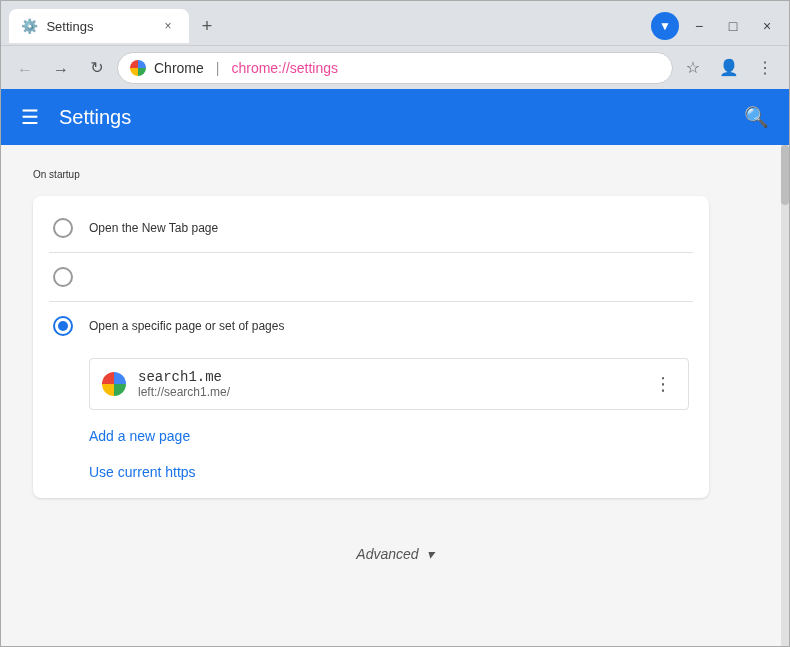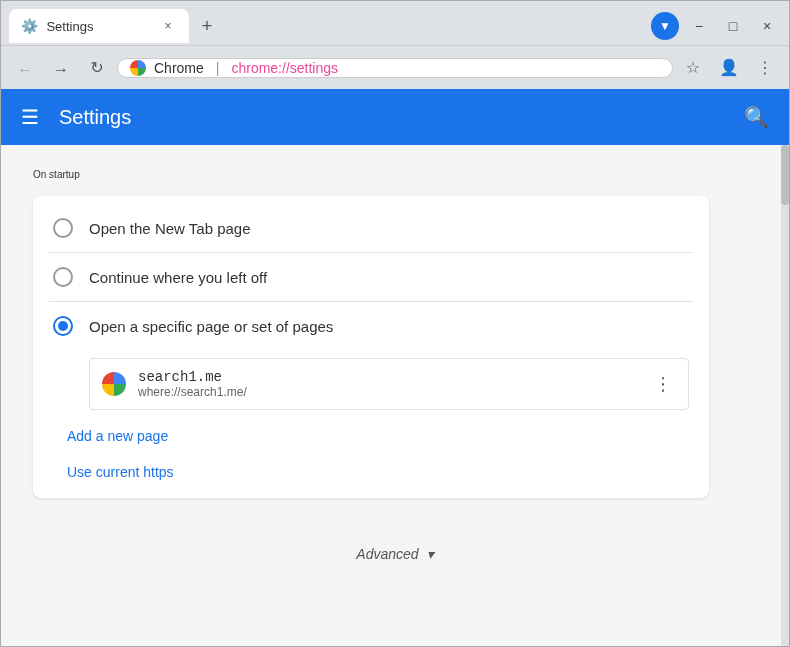--- a/index.html
+++ b/index.html
@@ -14,21 +14,21 @@
     .tab-title { font-size: 13px; color: #333; flex: 1; }
     .tab-close { width: 18px; height: 18px; border-radius: 50%; display: flex; align-items: center; justify-content: center; cursor: pointer; font-size: 12px; color: #666; }
     .new-tab-btn { margin-left: 4px; width: 28px; height: 28px; border-radius: 50%; display: flex; align-items: center; justify-content: center; font-size: 18px; color: #555; cursor: pointer; }
     .title-bar-controls { margin-left: auto; display: flex; gap: 6px; align-items: center; }
     .title-bar-btn { width: 28px; height: 28px; border-radius: 4px; display: flex; align-items: center; justify-content: center; font-size: 14px; color: #444; cursor: pointer; }
 
     
     .nav-bar { background: #dee1e6; display: flex; align-items: center; padding: 4px 8px; height: 44px; gap: 4px; border-top: 1px solid #ccc; }
     .nav-btn { width: 32px; height: 32px; border-radius: 50%; display: flex; align-items: center; justify-content: center; font-size: 16px; color: #555; cursor: pointer; }
     .nav-btn.disabled { color: #aaa; cursor: default; }
-    .address-bar { flex: 1; height: 20px; background: #fff; border-radius: 16px; display: flex; align-items: center; padding: 0 12px; gap: 8px; border: 1px solid #ccc; }
+    .address-bar { flex: 1; height: 32px; background: #fff; border-radius: 16px; display: flex; align-items: center; padding: 0 12px; gap: 8px; border: 1px solid #ccc; }
     .address-text { font-size: 14px; color: #ec4899; flex: 1; }
     .nav-actions { display: flex; gap: 4px; align-items: center; }
     .nav-action-btn { width: 32px; height: 32px; border-radius: 50%; display: flex; align-items: center; justify-content: center; font-size: 16px; color: #555; cursor: pointer; }
 
     
     .content-area { flex: 1; display: flex; flex-direction: column; overflow: hidden; }
 
     
     .settings-header { background: #1a73e8; display: flex; align-items: center; padding: 0 20px; height: 56px; }
     .menu-icon { color: white; font-size: 20px; cursor: pointer; margin-right: 20px; }
@@ -44,32 +44,32 @@
     .settings-main { padding: 24px 32px; max-width: 740px; }
 
     .section-title { font-size: 10px; font-weight: 500; color: #333; margin-bottom: 16px; }
 
     .options-card { background: white; border-radius: 8px; box-shadow: 0 1px 3px rgba(0,0,0,0.12); padding: 8px 0; }
 
     .radio-option { display: flex; align-items: center; padding: 14px 20px; cursor: pointer; }
     .radio-circle { width: 20px; height: 20px; border-radius: 50%; border: 2px solid #999; margin-right: 16px; flex-shrink: 0; display: flex; align-items: center; justify-content: center; }
     .radio-circle.selected { border-color: #1a73e8; }
     .radio-circle.selected::after { content: ''; width: 10px; height: 10px; border-radius: 50%; background: #1a73e8; }
-    .radio-label { font-size: 15px; color: #333; }
+    .radio-label { font-size: 12px; color: #333; }
 
     .divider { height: 1px; background: #e0e0e0; margin: 0 16px; }
 
     .startup-pages { margin: 8px 20px 8px 56px; }
     .startup-page-item { display: flex; align-items: center; padding: 10px 12px; border: 1px solid #e0e0e0; border-radius: 4px; margin-bottom: 8px; }
     .page-info { flex: 1; }
     .page-name { font-size: 14px; color: #333; font-family: Liberation Mono, monospace; }
     .page-url { font-size: 12px; color: #666; }
     .page-menu-btn { color: #555; cursor: pointer; font-size: 18px; padding: 4px; }
 
-    .link-btn { display: block; color: #1a73e8; font-size: 14px; text-decoration: none; padding: 10px 20px 10px 34px; cursor: pointer; }
+    .link-btn { display: block; color: #1a73e8; font-size: 14px; text-decoration: none; padding: 10px 20px 10px 56px; cursor: pointer; }
 
     
     .advanced-section { display: flex; justify-content: center; align-items: center; padding: 24px; gap: 8px; font-style: italic; }
     .advanced-label { font-size: 14px; color: #555; }
     .advanced-arrow { font-size: 14px; color: #555; }
 
     
     .chrome-g {
       width: 16px; height: 16px;
       background: conic-gradient(#4285F4 0deg 90deg, #34A853 90deg 180deg, #FBBC05 180deg 270deg, #EA4335 270deg 360deg);
@@ -136,37 +136,36 @@
 
           <div class="radio-option">
             <div class="radio-circle"></div>
             <span class="radio-label">Open the New Tab page</span>
           </div>
 
           <div class="divider"></div>
 
           <div class="radio-option">
             <div class="radio-circle"></div>
-            <span class="radio-label">Continue where you left off</span>
           </div>
 
           <div class="divider"></div>
 
           <div class="radio-option">
             <div class="radio-circle selected"></div>
             <span class="radio-label">Open a specific page or set of pages</span>
           </div>
 
           <div class="startup-pages">
             <div class="startup-page-item">
 
               <div style="width:24px;height:24px;margin-right:12px;border-radius:50%;background:conic-gradient(#4285F4 0deg 90deg, #34A853 90deg 180deg, #FBBC05 180deg 270deg, #EA4335 270deg 360deg);flex-shrink:0;"></div>
               <div class="page-info">
                 <div class="page-name">search1.me</div>
-                <div class="page-url">where://search1.me/</div>
+                <div class="page-url">left://search1.me/</div>
               </div>
               <div class="page-menu-btn">⋮</div>
             </div>
           </div>
 
           <a class="link-btn">Add a new page</a>
 
           <a class="link-btn">Use current https</a>
 
         </div>

